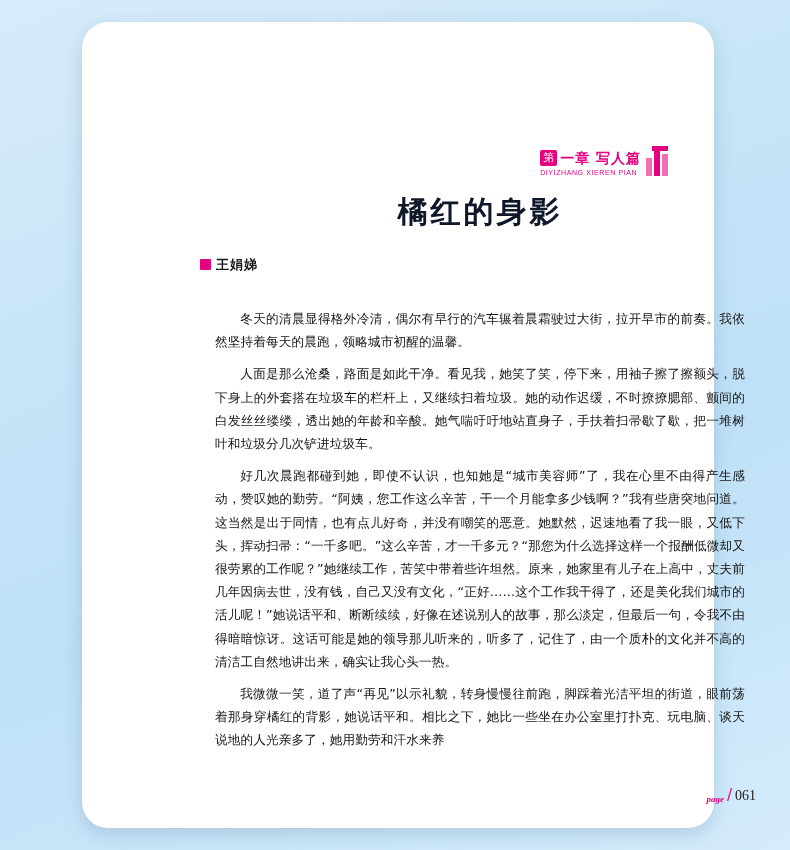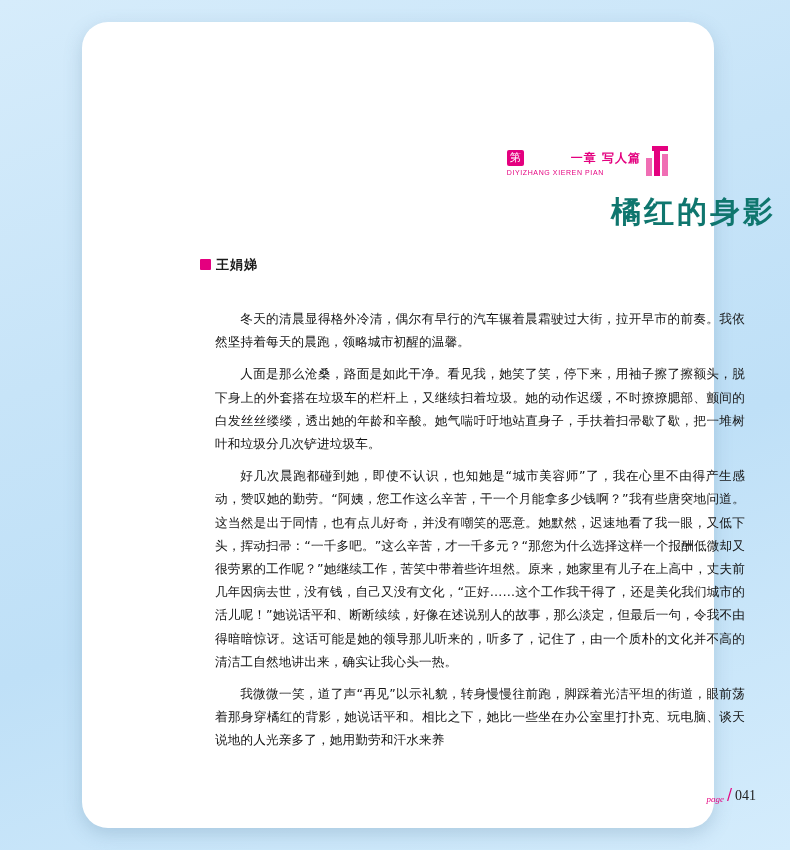--- a/index.html
+++ b/index.html
@@ -60,25 +60,24 @@
     background: #e4007f;
     color: #ffffff;
     font-size: 11px;
     padding: 2px 3px 3px 3px;
     border-radius: 2px;
     letter-spacing: 0;
     font-family: "DejaVu Sans", sans-serif;
   }
   .banner-cn {
     color: #e4007f;
-    font-size: 12px;
+    font-size: 14px;
     font-weight: bold;
     letter-spacing: 1px;
     font-family: "DejaVu Sans", sans-serif;
-    margin-left: 44px;
   }
   .banner-pinyin {
     color: #e4007f;
     font-size: 7px;
     letter-spacing: 0.6px;
     margin-top: 3px;
     font-family: "Liberation Sans", sans-serif;
   }
   .banner-mark {
     width: 26px;
@@ -100,26 +99,26 @@
     left: 6px;
     width: 16px;
     height: 5px;
     background: #e4007f;
   }
 
   
   #article-title {
     position: absolute;
     top: 118px;
-    left: 16px;
+    left: 0;
     width: 560px;
-    text-align: right;
+    text-align: center;
     font-size: 30px;
     font-weight: bold;
-    color: #0f766e;
+    color: #0f172a;
     letter-spacing: 3px;
     font-family: "DejaVu Sans", sans-serif;
   }
 
   
   #author-line {
     position: absolute;
     top: 182px;
     left: 0;
     width: 560px;
@@ -165,21 +164,21 @@
     right: 4px;
     bottom: 18px;
     display: flex;
     align-items: flex-end;
     gap: 3px;
   }
   .footer-word {
     color: #e4007f;
     font-size: 9px;
     font-style: italic;
-    font-weight: normal;
+    font-weight: bold;
     font-family: "Liberation Serif", serif;
   }
   .footer-slash {
     color: #e4007f;
     font-size: 15px;
   }
   .footer-num {
     color: #222;
     font-size: 14px;
     font-family: "Liberation Serif", serif;
@@ -218,17 +217,17 @@
     <div id="body-text">
       <p>冬天的清晨显得格外冷清，偶尔有早行的汽车辗着晨霜驶过大街，拉开早市的前奏。我依然坚持着每天的晨跑，领略城市初醒的温馨。</p>
       <p>人面是那么沧桑，路面是如此干净。看见我，她笑了笑，停下来，用袖子擦了擦额头，脱下身上的外套搭在垃圾车的栏杆上，又继续扫着垃圾。她的动作迟缓，不时撩撩腮部、颤间的白发丝丝缕缕，透出她的年龄和辛酸。她气喘吁吁地站直身子，手扶着扫帚歇了歇，把一堆树叶和垃圾分几次铲进垃圾车。</p>
       <p>好几次晨跑都碰到她，即使不认识，也知她是“城市美容师”了，我在心里不由得产生感动，赞叹她的勤劳。“阿姨，您工作这么辛苦，干一个月能拿多少钱啊？”我有些唐突地问道。这当然是出于同情，也有点儿好奇，并没有嘲笑的恶意。她默然，迟速地看了我一眼，又低下头，挥动扫帚：“一千多吧。”这么辛苦，才一千多元？“那您为什么选择这样一个报酬低微却又很劳累的工作呢？”她继续工作，苦笑中带着些许坦然。原来，她家里有儿子在上高中，丈夫前几年因病去世，没有钱，自己又没有文化，“正好……这个工作我干得了，还是美化我们城市的活儿呢！”她说话平和、断断续续，好像在述说别人的故事，那么淡定，但最后一句，令我不由得暗暗惊讶。这话可能是她的领导那儿听来的，听多了，记住了，由一个质朴的文化并不高的清洁工自然地讲出来，确实让我心头一热。</p>
       <p>我微微一笑，道了声“再见”以示礼貌，转身慢慢往前跑，脚踩着光洁平坦的街道，眼前荡着那身穿橘红的背影，她说话平和。相比之下，她比一些坐在办公室里打扑克、玩电脑、谈天说地的人光亲多了，她用勤劳和汗水来养</p>
     </div>
 
     <div id="page-footer">
       <span class="footer-word">page</span>
       <span class="footer-slash">/</span>
-      <span class="footer-num">041</span>
+      <span class="footer-num">061</span>
     </div>
 
   </div>
 </div>
 
 </body></html>

